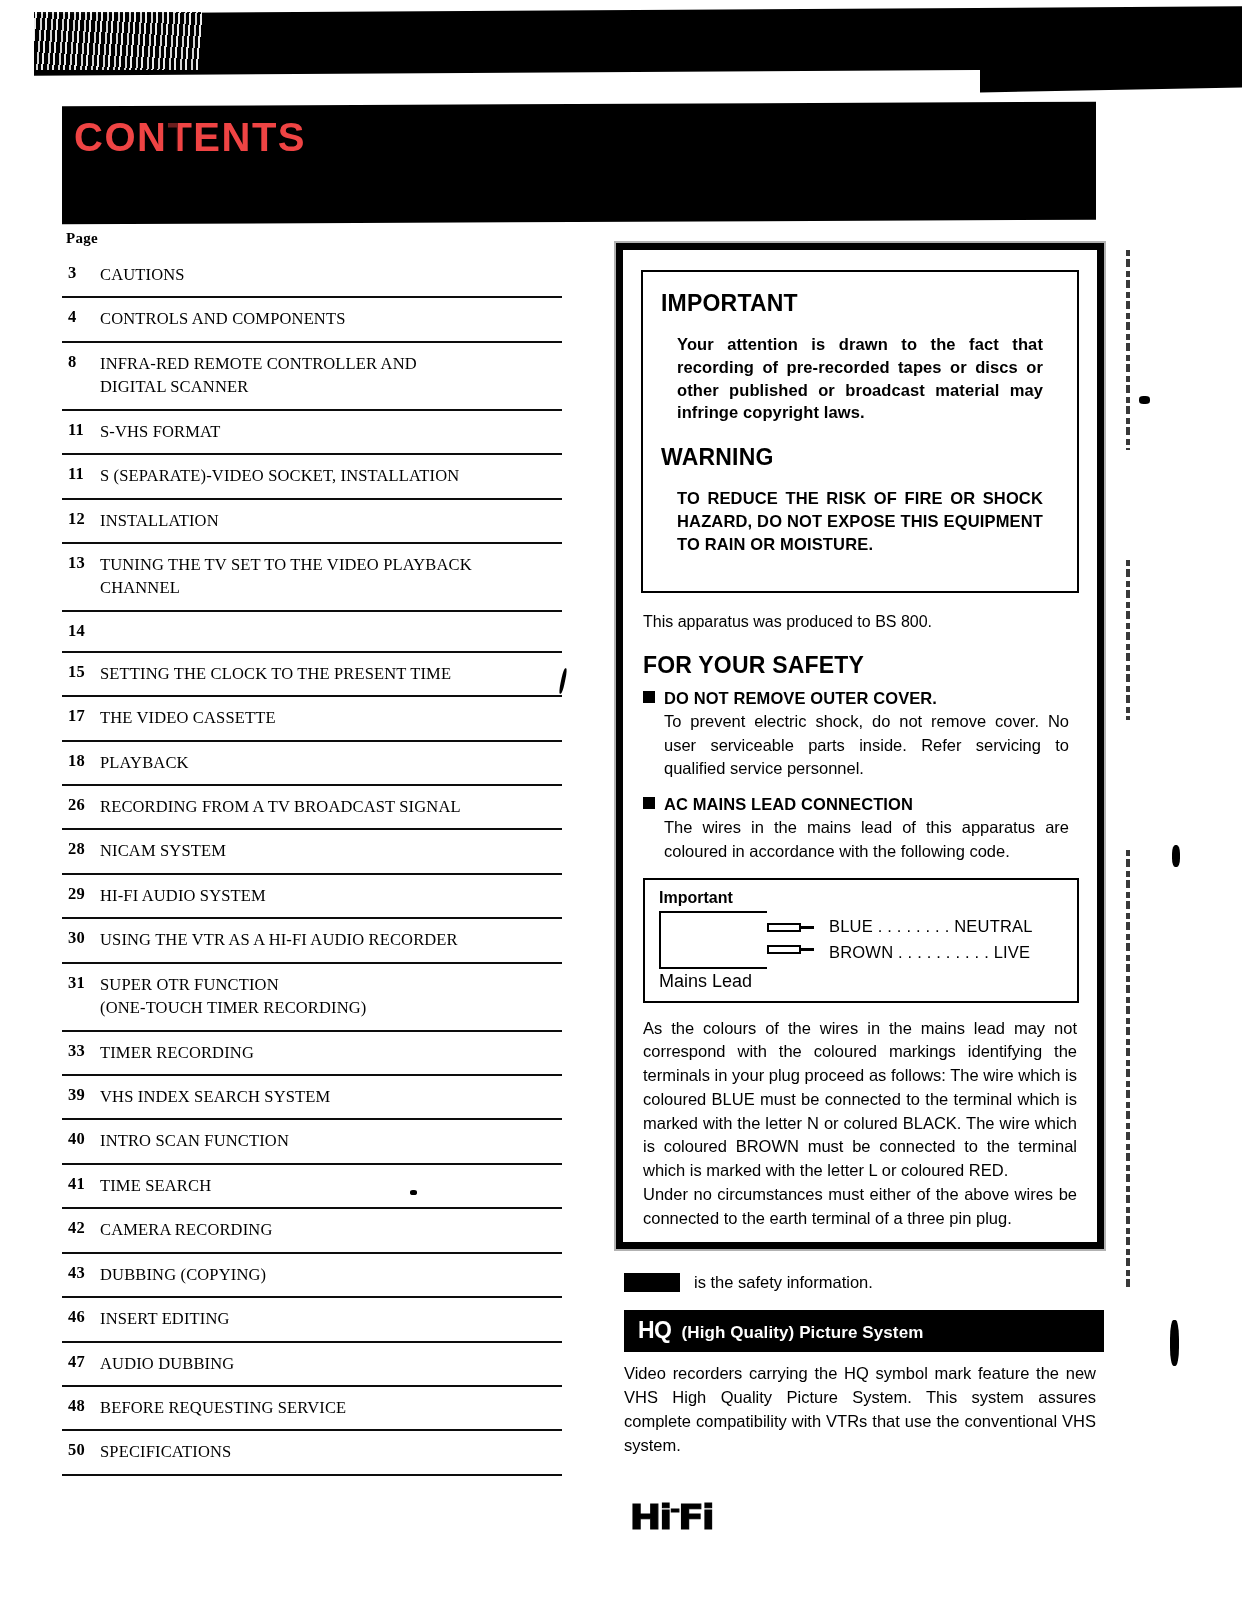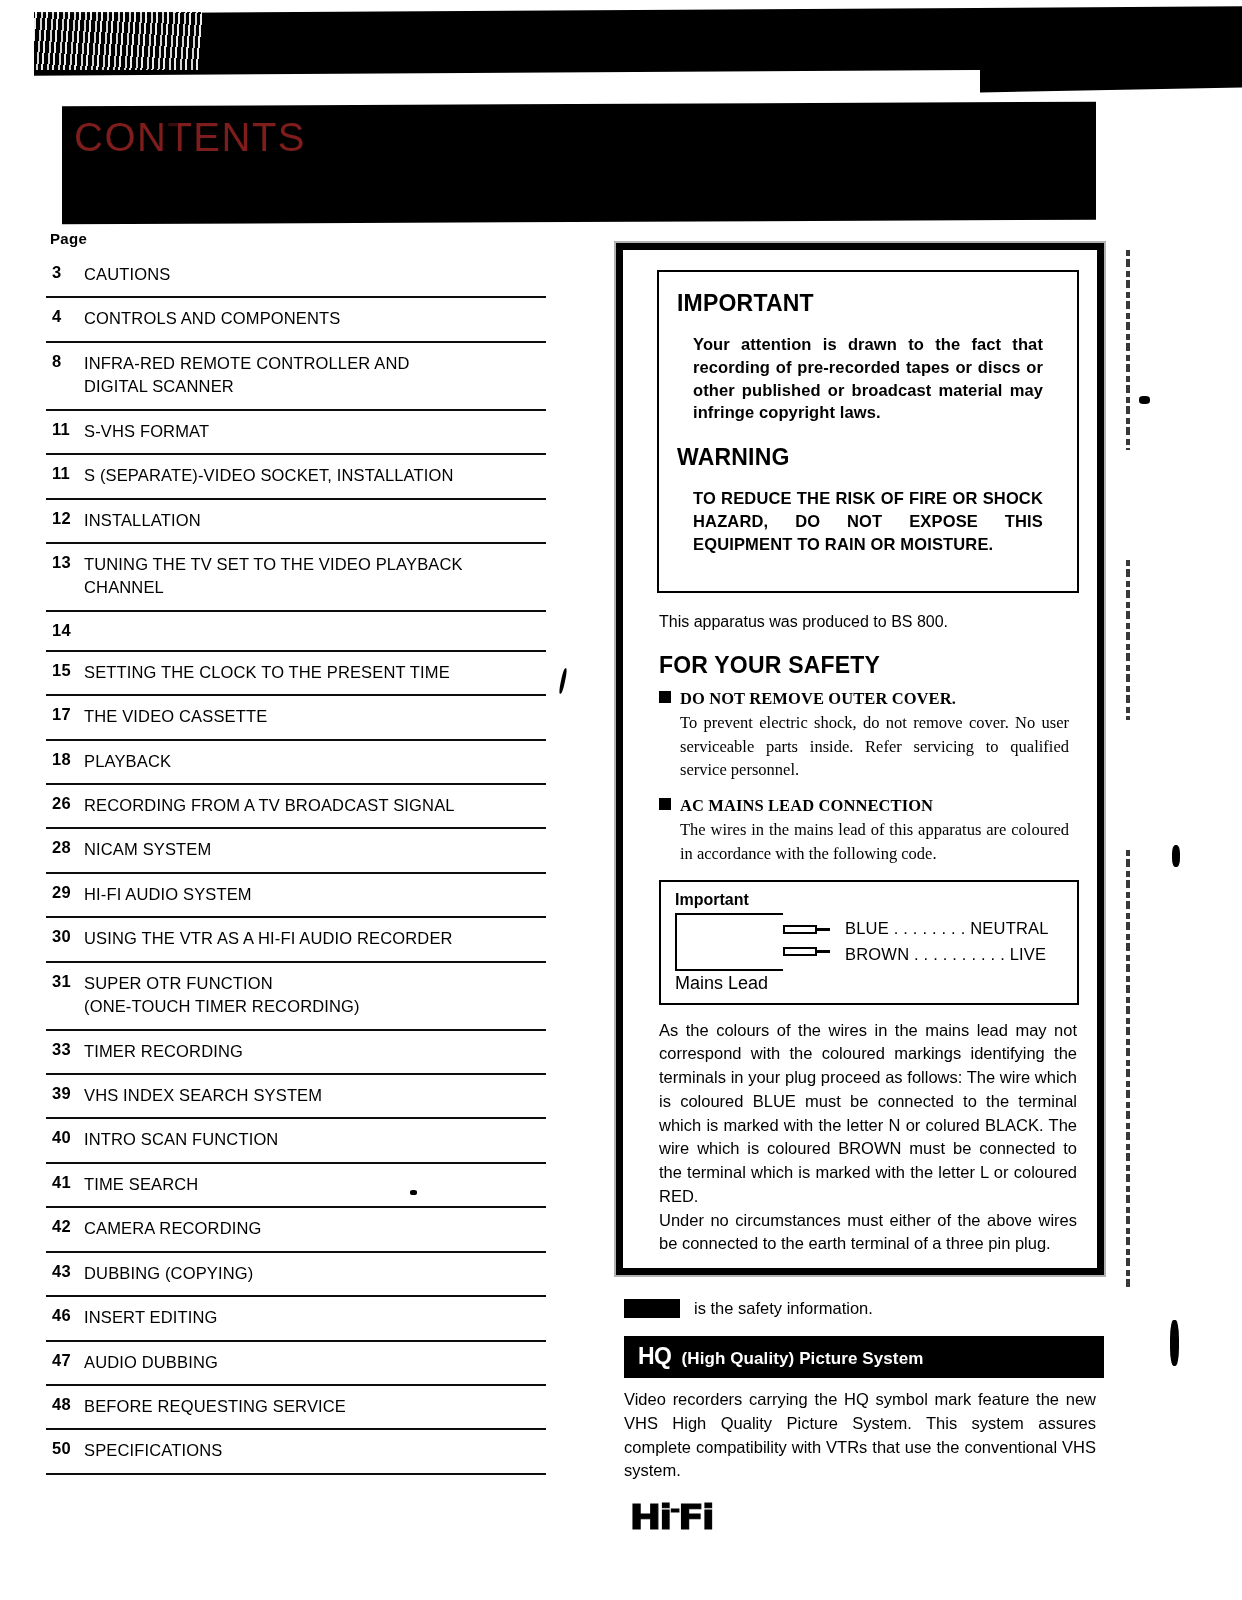--- a/index.html
+++ b/index.html
@@ -63,43 +63,44 @@
     position: absolute;
     left: 62px; top: 104px;
     width: 1034px; height: 118px;
     background: #000;
     transform: skewY(-0.25deg);
   }
   .masthead-title {
     position: absolute;
     left: 74px; top: 115px;
     font-size: 40px;
-    font-weight: normal;
+    font-weight: bold;
     letter-spacing: 1.5px;
-    color: #7f1d1d;
+    color: #ef4444;
     z-index: 4;
   }
   .masthead-title .smudge {
     display: inline-block;
     position: relative;
   }
   .masthead-title .smudge::after {
     content: "";
     position: absolute;
     left: -2px; top: 2px;
     width: 13px; height: 34px;
     background: #000;
     opacity: .55;
   }
 
   
   .toc {
     position: absolute;
-    left: 46px; top: 230px;
+    left: 62px; top: 230px;
     width: 500px;
+    font-family: Liberation Serif, serif;
   }
   .toc-page-label {
     font-size: 15px;
     font-weight: bold;
     letter-spacing: .3px;
     margin: 0 0 14px 4px;
   }
   .toc-row {
     display: flex;
     align-items: flex-start;
@@ -129,21 +130,21 @@
 
   
   .right-col {
     position: absolute;
     left: 616px; top: 243px;
     width: 488px;
   }
   .safety-panel {
     position: relative;
     border: 7px solid #000;
-    padding: 16px 16px 12px 32px;
+    padding: 16px 16px 12px 16px;
     background: #fff;
   }
   .safety-panel::before {
     
     content: "";
     position: absolute;
     left: -9px; top: -9px; right: -9px; bottom: -9px;
     border: 3px solid #000;
     opacity: .30;
     pointer-events: none;
@@ -180,21 +181,20 @@
     margin: 18px 2px 0 4px;
   }
   .fys-heading {
     font-size: 23px;
     font-weight: bold;
     letter-spacing: .2px;
     margin: 18px 0 10px 4px;
   }
   .bullet-item {
     margin: 0 12px 14px 4px;
-    font-family: Liberation Serif, serif;
   }
   .bullet-head {
     font-size: 16.5px;
     font-weight: bold;
     letter-spacing: .1px;
     display: flex;
     align-items: baseline;
     gap: 9px;
   }
   .sq {

